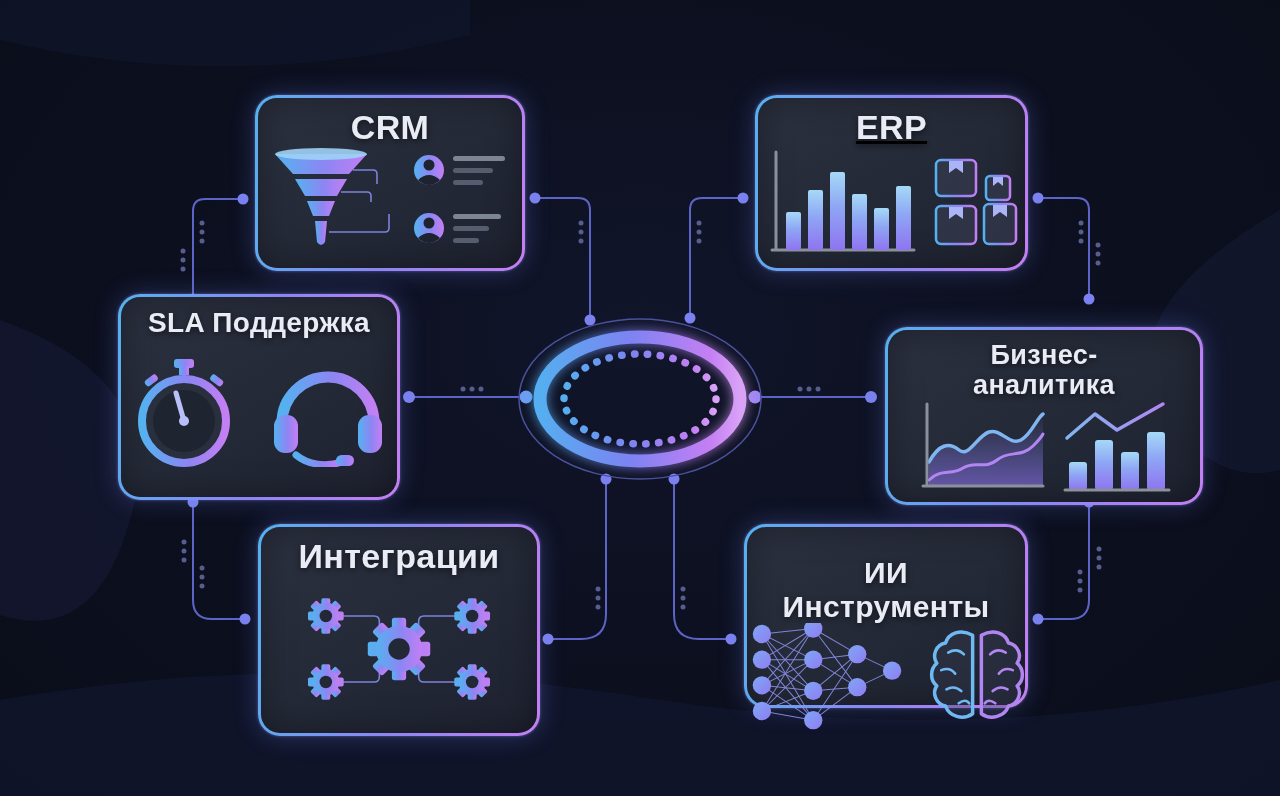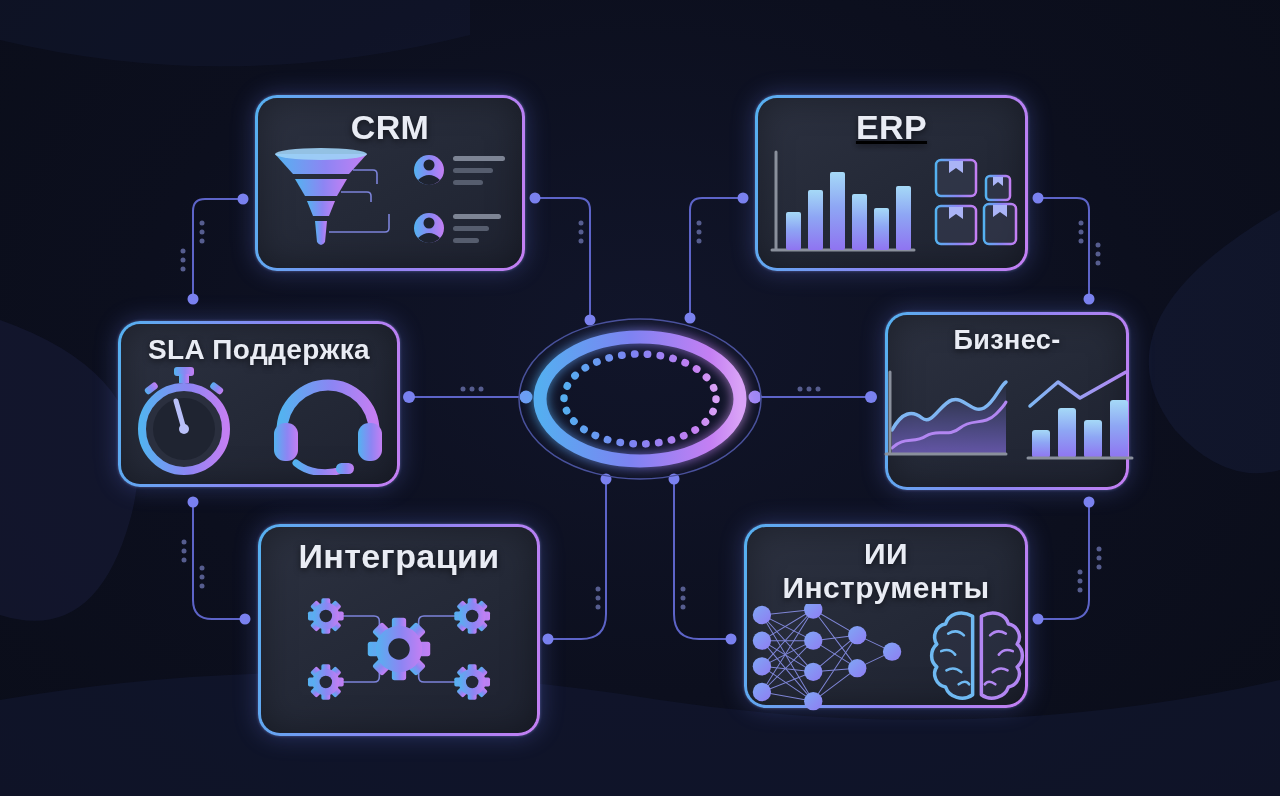--- a/index.html
+++ b/index.html
@@ -21,27 +21,27 @@
       0 0 24px rgba(108,130,244,.30),
       0 0 3px rgba(160,170,255,.45),
       inset 0 0 34px rgba(0,0,0,.35);
     display:flex;flex-direction:column;align-items:center;
     padding:10px 12px;box-sizing:border-box;
   }
   .card-title{
     font-weight:700;color:#e9ecf4;text-align:center;letter-spacing:.4px;
     text-shadow:0 2px 6px rgba(0,0,0,.55);line-height:1.12;
   }
-  .t34{font-size:34px;} .t30{font-size:30px;} .t28{font-size:28px;} .t27{font-size:27px;}
+  .t34{font-size:34px;} .t30{font-size:30px;margin-top:19px;} .t28{font-size:28px;} .t27{font-size:27px;}
   .icon-row{flex:1;display:flex;align-items:center;justify-content:center;gap:16px;width:100%;}
   .icon{display:flex;align-items:center;justify-content:center;}
   #crm{left:255px;top:95px;width:270px;height:176px;}
   #erp{left:755px;top:95px;width:273px;height:176px;text-decoration:underline;}
-  #sla{left:118px;top:321px;width:282px;height:166px;}
-  #bi {left:885px;top:312px;width:244px;height:178px;}
+  #sla{left:118px;top:294px;width:282px;height:206px;}
+  #bi {left:885px;top:327px;width:318px;height:178px;}
   #integr{left:258px;top:524px;width:282px;height:212px;}
   #ai {left:744px;top:524px;width:284px;height:184px;}
 </style>
 </head>
 <body>
 
 <div class="stage">
 
   <svg width="0" height="0" style="position:absolute" aria-hidden="true">
     <defs>
@@ -285,20 +285,21 @@
           <path d="M26,96 C38,106 56,108 72,103" fill="none" stroke="url(#gBP)" stroke-width="7" stroke-linecap="round"></path>
           <rect x="66" y="96" width="18" height="11" rx="5.5" fill="url(#gBP)"></rect>
         </svg>
       </span>
     </div>
   </div>
 
   <div class="card" id="bi">
     <div class="card-title t27">
       <span style="display:block">Бизнес-</span>
+      <span style="display:block">аналитика</span>
     </div>
     <div class="icon-row" style="gap:14px;">
       <span class="icon">
         <svg width="130" height="96" viewBox="0 0 130 96">
           <path d="M12,62 C22,44 32,42 42,50 C52,58 60,36 72,32 C84,28 92,46 104,40 C114,35 120,18 126,14 L126,86 L12,86 Z" fill="url(#gArea)"></path>
           <path d="M12,62 C22,44 32,42 42,50 C52,58 60,36 72,32 C84,28 92,46 104,40 C114,35 120,18 126,14" fill="none" stroke="#7fb6f2" stroke-width="3.5" stroke-linecap="round"></path>
           <path d="M12,80 C24,68 34,76 46,68 C58,60 68,70 80,60 C92,50 104,58 116,46 C120,42 124,38 126,34" fill="none" stroke="#b286f2" stroke-width="3" stroke-linecap="round"></path>
           <path d="M10,4 V86 M6,86 H126" stroke="#8a909c" stroke-width="3" stroke-linecap="round" fill="none"></path>
         </svg>
       </span>

